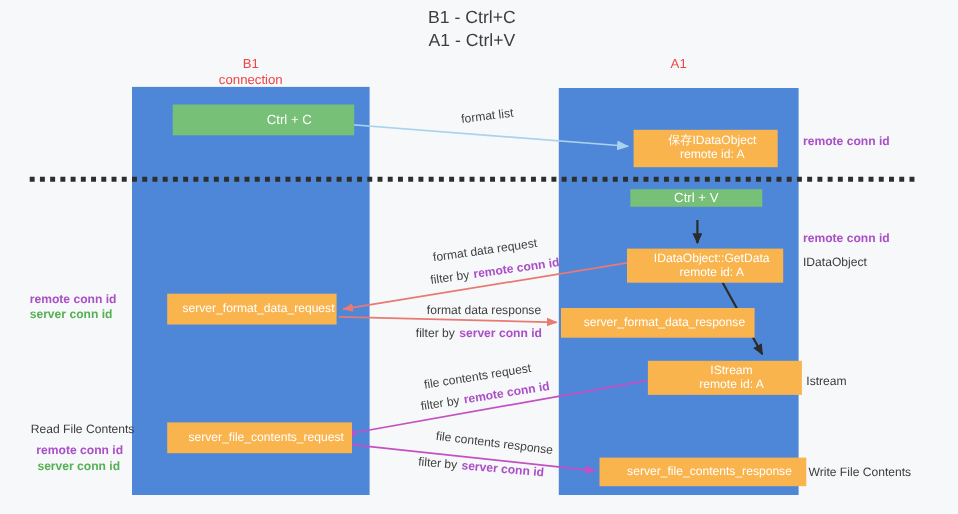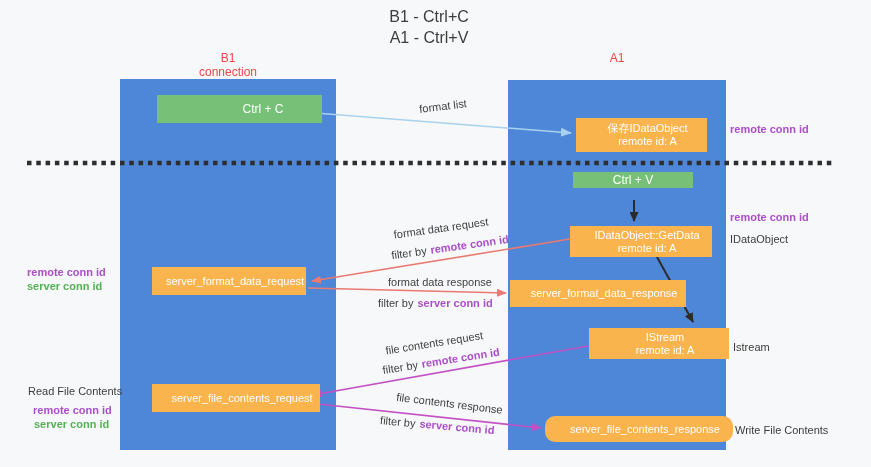--- a/index.html
+++ b/index.html
@@ -25,21 +25,21 @@
   .node.orange{background:#f9b44e;font-size:11px;line-height:13px;padding-left:12px;}
 
   .ctrl-c{left:157px;top:95px;width:118px;height:28px;padding-left:47px;}
   .ctrl-v{left:573px;top:172px;width:120px;height:16px;}
   .save-obj{left:576px;top:118px;width:119px;height:34px;}
   .getdata{left:570px;top:226px;width:130px;height:31px;}
   .istream-box{left:589px;top:328px;width:128px;height:31px;}
   .fmt-req{left:152px;top:267px;width:142px;height:28px;}
   .fmt-res{left:510px;top:280px;width:164px;height:27px;}
   .file-req{left:152px;top:372px;width:156px;height:28px;margin-top:12px;}
-  .file-res{left:545px;top:416px;width:176px;height:26px;border-radius:10px;}
+  .file-res{left:545px;top:416px;width:176px;height:26px;}
 
   .ann{position:absolute;z-index:3;font-size:11px;line-height:13px;color:#3c3c3c;white-space:nowrap;}
   .ann.purple{color:#ab4fc8;font-weight:bold;}
   .ann.green{color:#55b155;font-weight:bold;}
 
   .edge-label{position:absolute;z-index:3;font-size:11px;color:#3f3f3f;white-space:nowrap;
               text-align:center;}
   .edge-label .key{color:#ab4fc8;font-weight:bold;margin-left:4px;}
   .rot-n8{transform:rotate(-8deg);}
   .rot-n9{transform:rotate(-9deg);}

